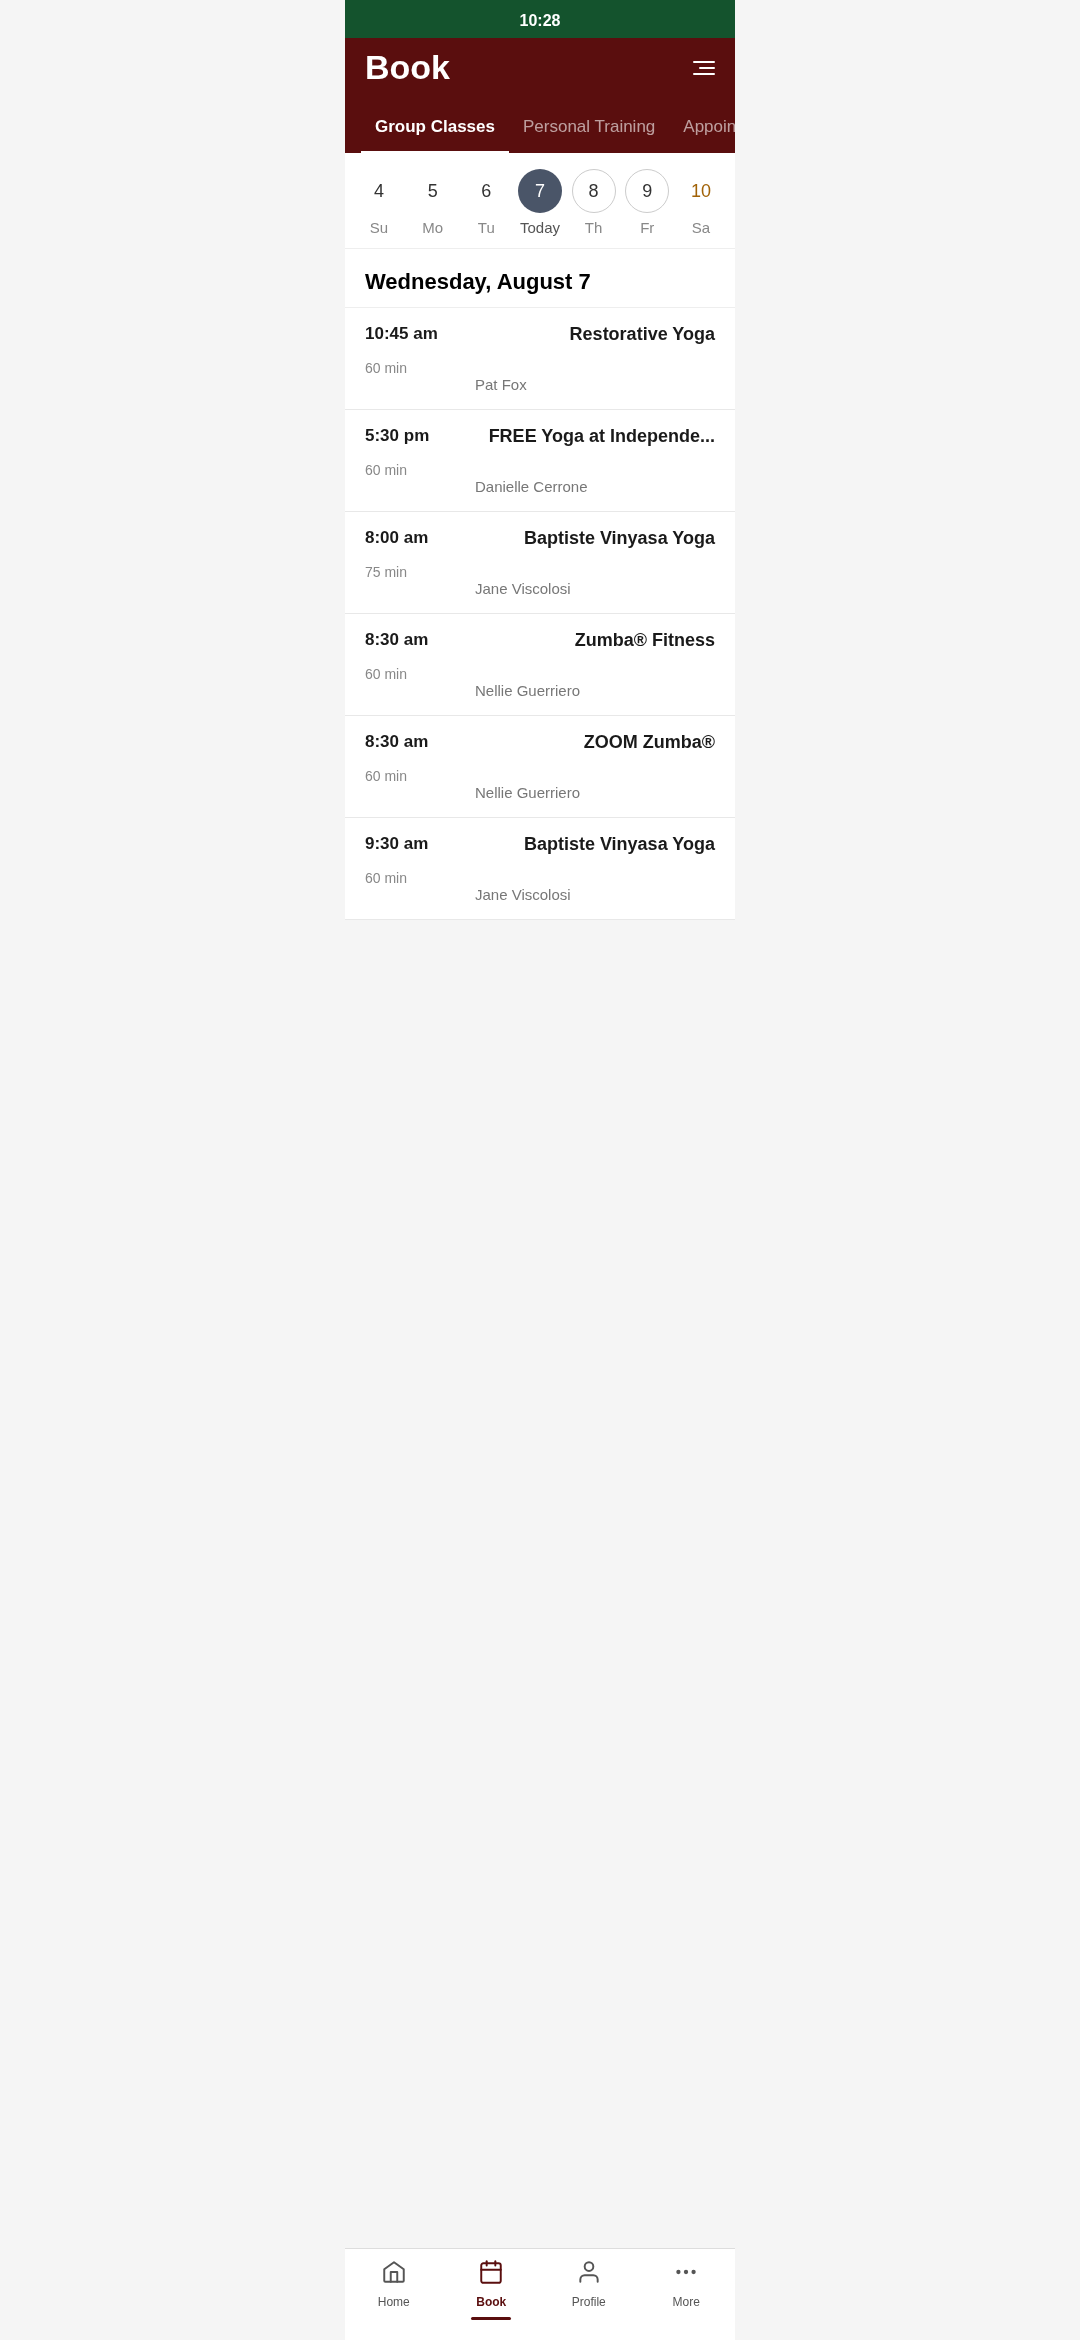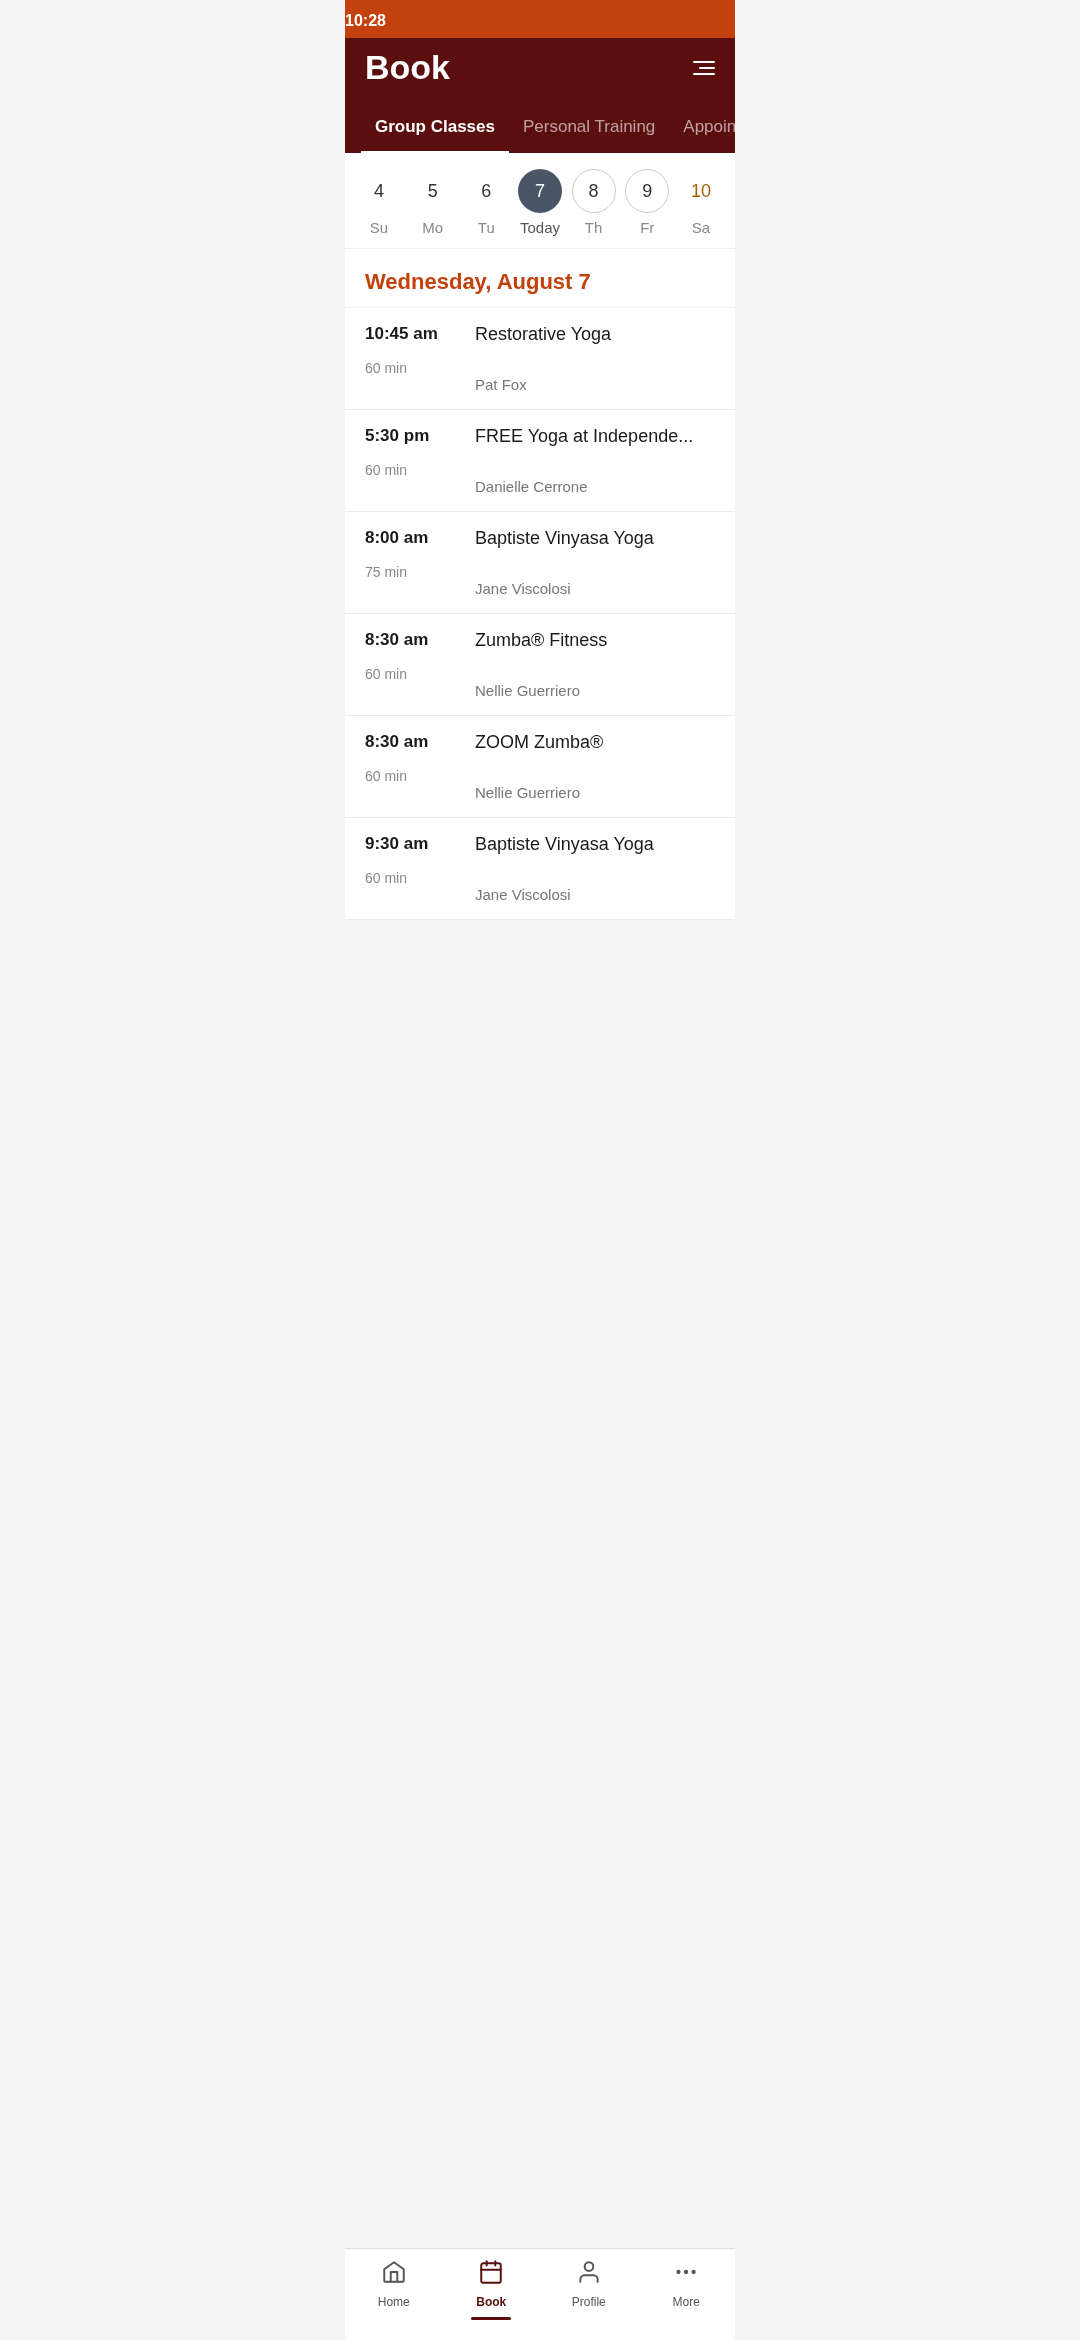--- a/index.html
+++ b/index.html
@@ -7,23 +7,23 @@
 
     body {
       font-family: -apple-system, BlinkMacSystemFont, 'Helvetica Neue', Arial, sans-serif;
       background: #f5f5f5;
       width: 390px;
       margin: 0 auto;
       overflow-x: hidden;
     }
 
     .status-bar {
-      background: #c2410c;
+      background: #14532d;
       color: white;
-      text-align: left;
+      text-align: center;
       padding: 12px 0 8px;
       font-size: 16px;
       font-weight: 600;
     }
 
     .header {
       background: #5a0e0e;
       display: flex;
       align-items: center;
       justify-content: space-between;
@@ -129,21 +129,21 @@
     .day-item.selected .day-label {
       color: #555;
       font-weight: 500;
     }
 
     .date-heading {
       background: white;
       padding: 20px 20px 12px;
       font-size: 22px;
       font-weight: 700;
-      color: #c2410c;
+      color: #000000;
       border-bottom: 1px solid #eee;
     }
 
     .class-list {
       background: white;
     }
 
     .class-item {
       display: flex;
       align-items: flex-start;
@@ -168,23 +168,24 @@
       color: #888;
       margin-top: 16px;
     }
 
     .class-info {
       flex: 1;
     }
 
     .class-name {
       font-size: 18px;
-      font-weight: 400;
+      font-weight: 700;
       color: #1a1a1a;
       margin-bottom: 4px;
+      text-align: right;
     }
 
     .class-instructor {
       font-size: 15px;
       color: #777;
       margin-top: 31px;
     }
 
     .bottom-nav {
       position: fixed;

